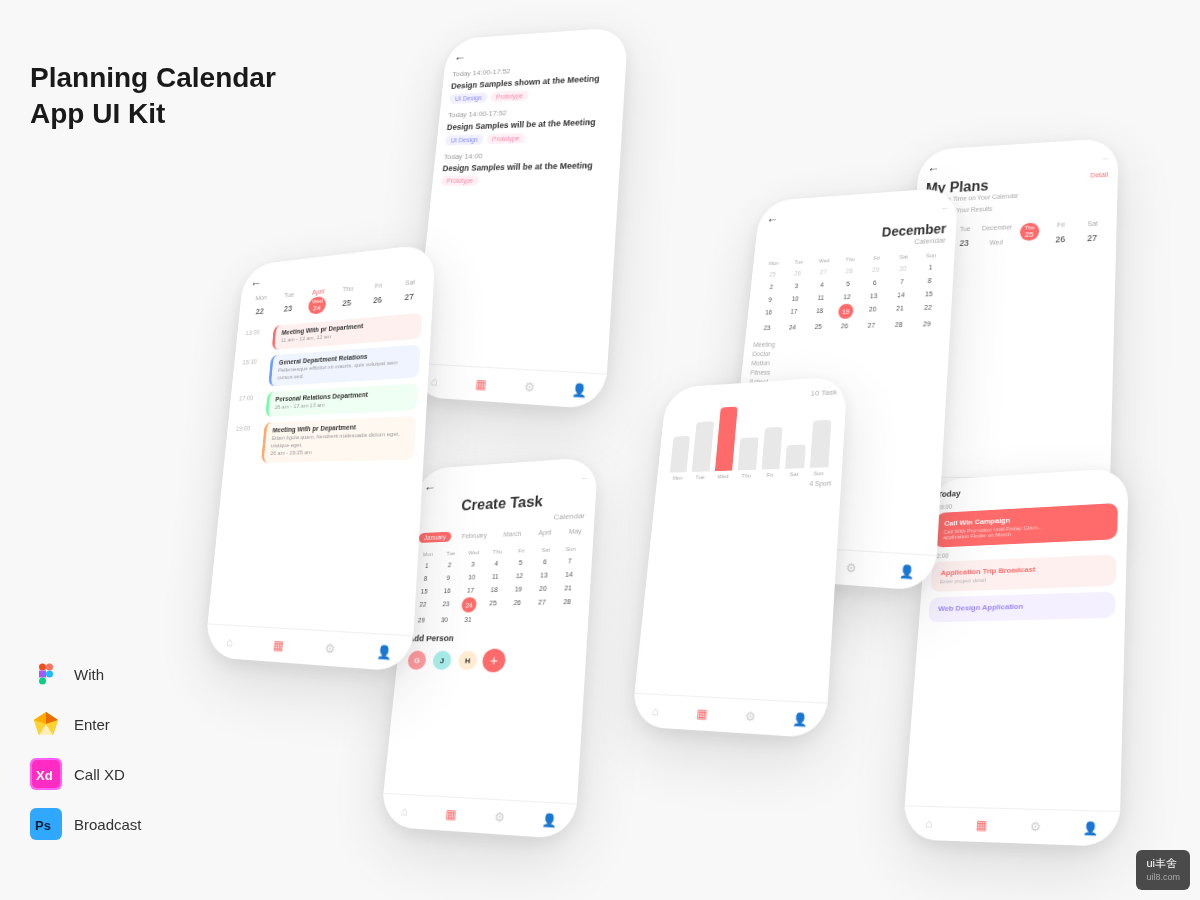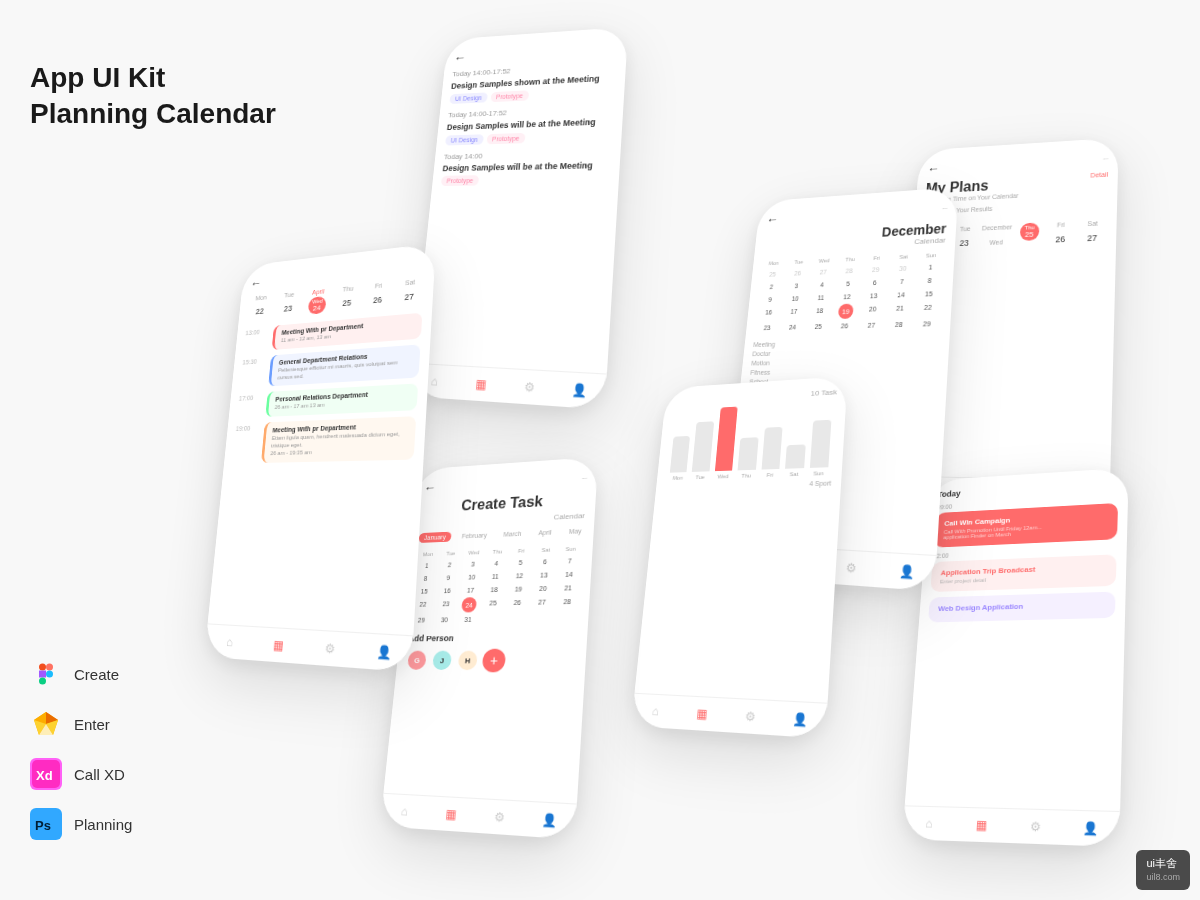--- a/index.html
+++ b/index.html
@@ -534,38 +534,38 @@
     .sched-sub {
       font-size: 6px;
       opacity: 0.8;
     }
   </style>
 </head>
 <body>
 
 <div class="left-panel">
   <div class="title-block">
+    <div class="main-title">Planning Calendar</div>
     <div class="main-title">App UI Kit</div>
-    <div class="main-title">Planning Calendar</div>
   </div>
 </div>
 
 <div class="tool-list">
 
   <div class="tool-item">
     <div class="tool-icon figma">
       <svg class="figma-svg" viewBox="0 0 32 32" xmlns="http://www.w3.org/2000/svg">
         <rect x="8" y="4" width="8" height="8" rx="4" fill="#F24E1E"></rect>
         <rect x="16" y="4" width="8" height="8" rx="4" fill="#FF7262"></rect>
         <rect x="8" y="12" width="8" height="8" rx="0" fill="#A259FF"></rect>
         <rect x="8" y="20" width="8" height="8" rx="4" fill="#0ACF83"></rect>
         <circle cx="20" cy="16" r="4" fill="#1ABCFE"></circle>
       </svg>
     </div>
-    <span class="tool-label">Create</span>
+    <span class="tool-label">With</span>
   </div>
 
   <div class="tool-item">
     <div class="tool-icon sketch">
       <svg width="28" height="28" viewBox="0 0 28 28" xmlns="http://www.w3.org/2000/svg">
         <polygon points="14,2 26,10 21,25 7,25 2,10" fill="#FDB300"></polygon>
         <polygon points="14,2 26,10 14,14" fill="#EA6C00"></polygon>
         <polygon points="14,2 2,10 14,14" fill="#FDAD00"></polygon>
         <polygon points="2,10 7,25 14,14" fill="#FDD231"></polygon>
         <polygon points="26,10 21,25 14,14" fill="#FDD231"></polygon>
@@ -585,21 +585,21 @@
     <span class="tool-label">Call XD</span>
   </div>
 
   <div class="tool-item">
     <div class="tool-icon photoshop" style="width:32px; height:32px; display:flex; align-items:center; justify-content:center; border-radius:6px; background:#31A8FF;">
       <svg width="28" height="28" viewBox="0 0 28 28" xmlns="http://www.w3.org/2000/svg">
         <rect width="28" height="28" rx="5" fill="#31A8FF"></rect>
         <text x="3" y="20" font-size="13" font-weight="900" fill="#001E36" font-family="Arial">Ps</text>
       </svg>
     </div>
-    <span class="tool-label">Planning</span>
+    <span class="tool-label">Broadcast</span>
   </div>
 </div>
 
 <div class="phone phone-main">
   <div class="phone-content">
     <div class="phone-header">
       <span class="back-arrow">←</span>
     </div>
 
     <div class="week-strip">

